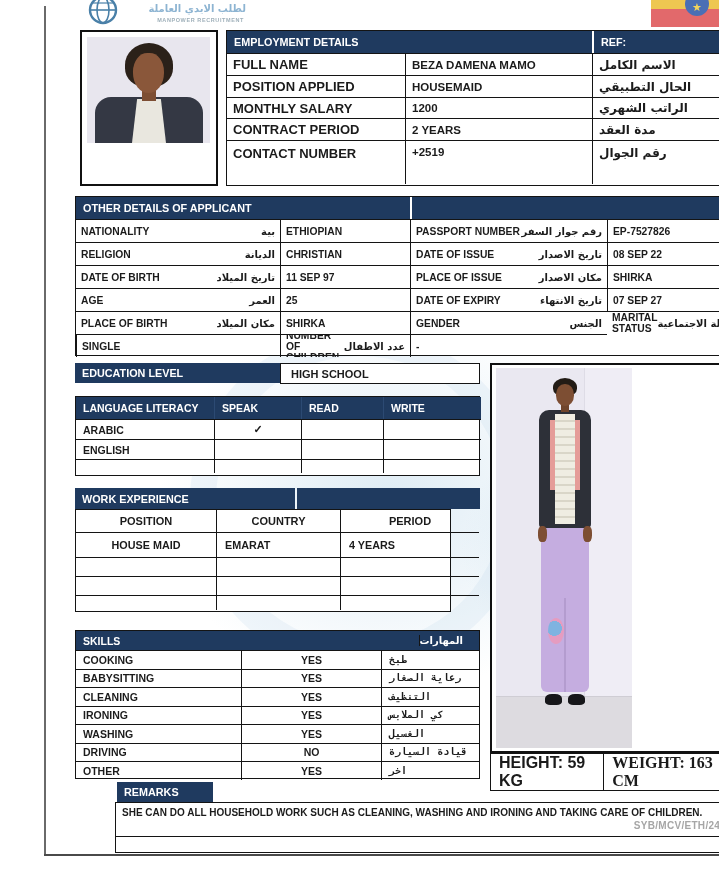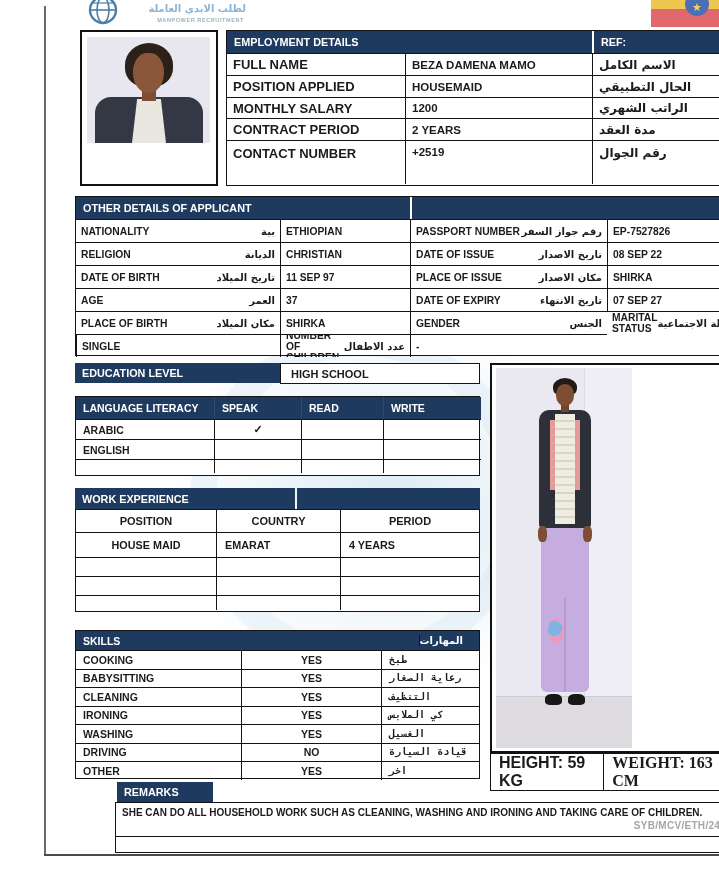--- a/index.html
+++ b/index.html
@@ -85,21 +85,21 @@
           grid-template-columns:138px 87px 82px 98px; grid-template-rows:22px 20px 20px 14px; background:#fff; }
   .lang .hc { background:#1f3a5f; color:#fff; font-weight:bold; font-size:10.5px; display:flex; align-items:center; padding-left:7px; border-left:1px solid #2c4a73; }
   .lang .cell { border-top:1px solid #141414; border-left:1px solid #141414; font-size:10.5px; font-weight:bold; color:#1b1b1b;
                 display:flex; align-items:center; padding-left:7px; }
   .lang .first { border-left:none; }
   .lang .ck { justify-content:center; padding-left:0; font-size:11px; }
 
   
   .we-bar { position:absolute; left:35px; top:488px; width:405px; height:21px; display:flex; }
   .we-bar .a { width:220px; } .we-bar .b { flex:1; background:#1f3a5f; margin-left:2px; }
-  .we { position:absolute; left:35px; top:509px; width:405px; height:103px; border:1.5px solid #141414; display:grid;
+  .we { position:absolute; left:35px; top:509px; width:376px; height:103px; border:1.5px solid #141414; display:grid;
         grid-template-columns:140px 124px 139px; grid-template-rows:22px 25px 19px 19px 15px; background:#fff; }
   .we .hc { font-size:11px; font-weight:bold; color:#1b1b1b; display:flex; align-items:center; justify-content:center; border-left:1px solid #141414; }
   .we .cell { border-top:1px solid #141414; border-left:1px solid #141414; font-size:10.8px; font-weight:bold; color:#1b1b1b;
               display:flex; align-items:center; padding-left:8px; }
   .we .center { justify-content:center; padding-left:0; }
   .we .first { border-left:none; }
 
   
   .sk { position:absolute; left:35px; top:630px; width:405px; height:149px; border:1.5px solid #141414; display:grid;
         grid-template-columns:165px 140px 98px; grid-template-rows:19px repeat(7, 18.5px); background:#fff; }
@@ -245,21 +245,21 @@
     <div class="cell duo c3">
         <span>PLACE OF ISSUE</span>
         <span class="ar" dir="rtl">مكان الاصدار</span>
       </div>
     <div class="cell val">SHIRKA</div>
 
     <div class="cell duo">
         <span>AGE</span>
         <span class="ar" dir="rtl">العمر</span>
       </div>
-    <div class="cell val">37</div>
+    <div class="cell val">25</div>
     <div class="cell duo c3">
         <span>DATE OF EXPIRY</span>
         <span class="ar" dir="rtl">تاريخ الانتهاء</span>
       </div>
     <div class="cell val">07 SEP 27</div>
 
     <div class="cell duo">
         <span>PLACE OF BIRTH</span>
         <span class="ar" dir="rtl">مكان الميلاد</span>
       </div>

